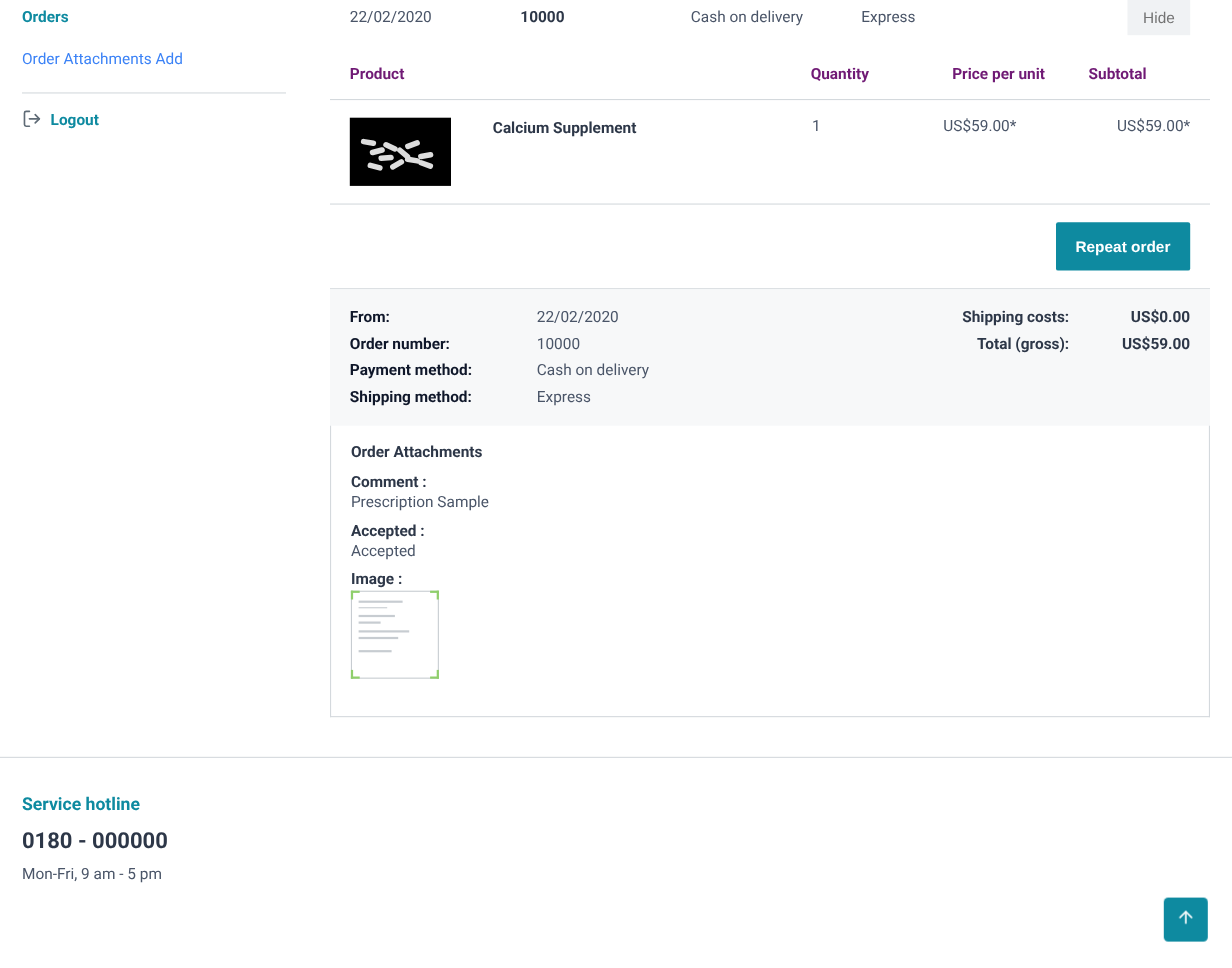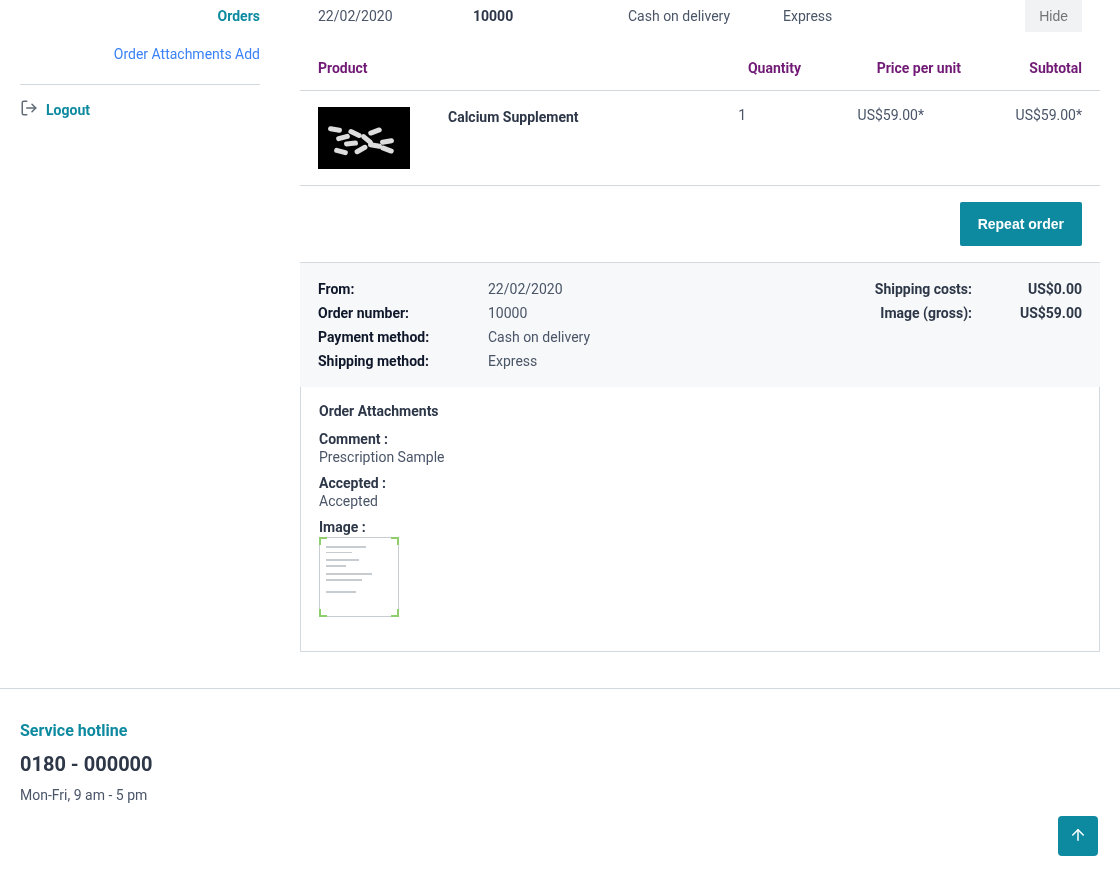--- a/index.html
+++ b/index.html
@@ -10,21 +10,20 @@
     font-size: 14px;
   }
   .page {
     display: flex;
     padding: 0 20px;
     gap: 40px;
   }
   .sidebar {
     width: 240px;
     flex-shrink: 0;
-    text-align: right;
   }
   .sidebar-item {
     padding: 8px 0;
     font-size: 14px;
     cursor: pointer;
   }
   .sidebar-item.active {
     color: #0e8aa0;
     font-weight: 700;
   }
@@ -71,21 +70,21 @@
   .line-header {
     display: flex;
     border-bottom: 1px solid #d4d9dd;
     padding: 14px 18px;
     font-weight: 700;
     color: #701a75;
   }
   .line-header .col-product { flex: 1; }
   .line-header .col-qty { width: 120px; text-align: right; }
   .line-header .col-ppu { width: 160px; text-align: right; }
-  .line-header .col-sub { width: 121px; text-align: right; }
+  .line-header .col-sub { width: 132px; text-align: center; }
   .line-item {
     display: flex;
     align-items: flex-start;
     padding: 16px 18px;
     border-bottom: 1px solid #d4d9dd;
     gap: 18px;
   }
   .prod-block { flex: 1; display: flex; gap: 38px; align-items: flex-start;}
   .product-thumb {
     width: 92px; height: 62px;
@@ -261,21 +260,21 @@
         <div class="lbl">Order number:</div>
         <div>10000</div>
         <div class="lbl">Payment method:</div>
         <div>Cash on delivery</div>
         <div class="lbl">Shipping method:</div>
         <div>Express</div>
       </div>
       <div class="details-right">
         <div class="lbl">Shipping costs:</div>
         <div class="val">US$0.00</div>
-        <div class="lbl">Image (gross):</div>
+        <div class="lbl">Total (gross):</div>
         <div class="val">US$59.00</div>
       </div>
     </div>
 
     <div class="attachments">
       <h3>Order Attachments</h3>
       <div class="att-field">
         <div class="lbl">Comment :</div>
         <div class="val">Prescription Sample</div>
       </div>

